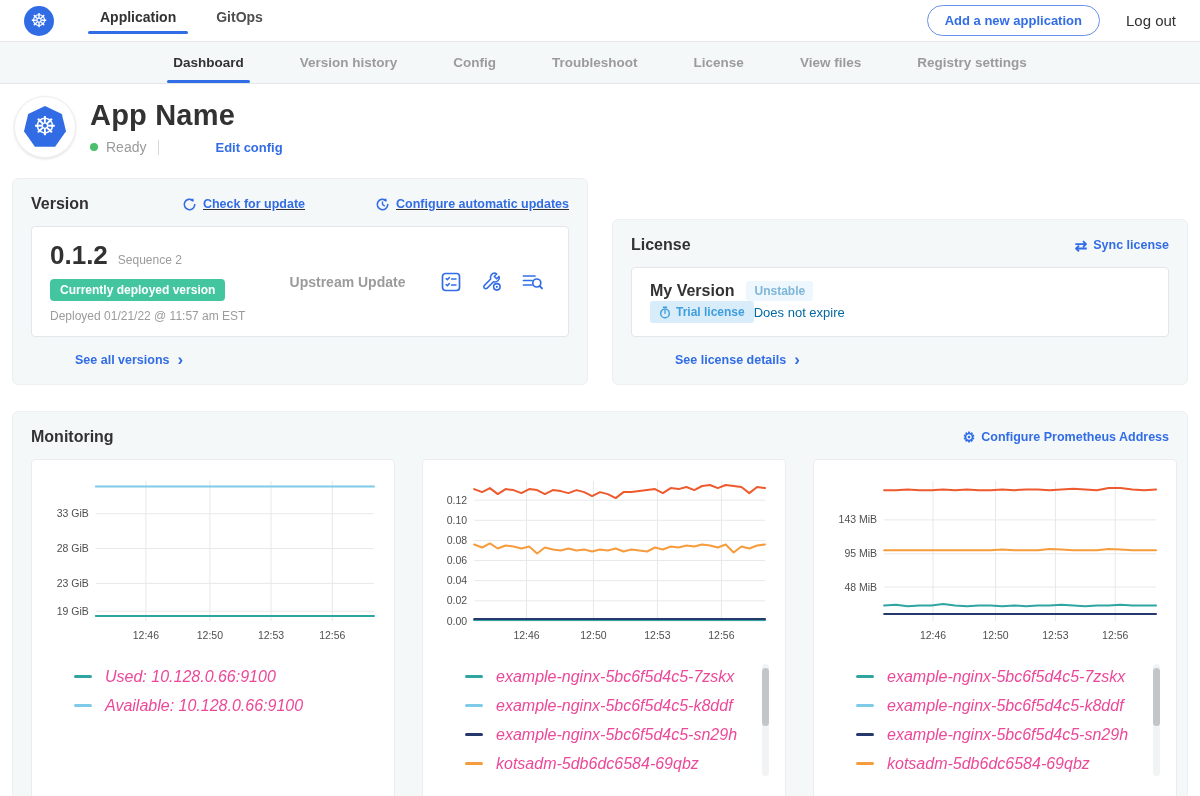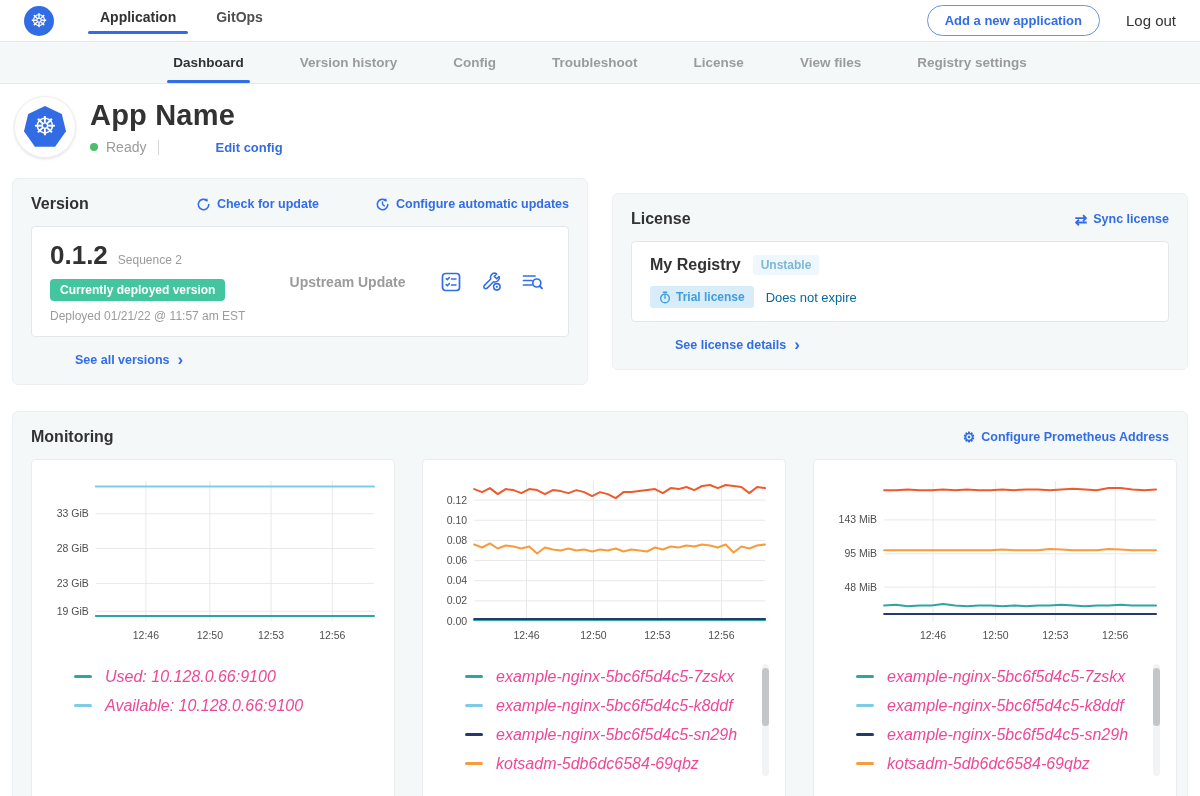--- a/index.html
+++ b/index.html
@@ -32,46 +32,46 @@
   .app-name { font-size:29px; font-weight:700; color:#323232; letter-spacing:.2px; }
   .status-row { display:flex; align-items:center; margin-top:7px; gap:8px; }
   .dot { width:8px; height:8px; border-radius:50%; background:#4bbf6b; }
   .status-text { font-size:14px; color:#9b9b9b; }
   .vdiv { width:1px; height:15px; background:#d7d7d7; margin:0 4px; }
   .link { color:#326de6; font-weight:700; font-size:12.5px; cursor:pointer; display:inline-flex; align-items:center; gap:6px;padding-left:44px; }
   .link svg { flex:0 0 auto; }
   .chev { font-size:17px; font-weight:700; line-height:0; margin-left:2px; }
 
   
-  .cards-row { display:flex; gap:24px; margin:16px 12px 0; align-items:center; }
+  .cards-row { display:flex; gap:24px; margin:16px 12px 0; align-items:flex-end; }
   .panel { background:#f5f8f9; border:1px solid #edf0f2; border-radius:6px; padding:16px 18px; }
   .panel-half { flex:1; }
   .panel-head { display:flex; justify-content:space-between; align-items:center; margin-bottom:13px; }
   .panel-title { font-size:16px; font-weight:700; color:#323232; }
-  .head-links { display:flex; gap:12px; }
+  .head-links { display:flex; gap:26px;text-decoration:underline; }
   .inner-card { background:#fff; border:1px solid #e4e7e9; border-radius:4px; padding:13px 18px; }
 
   
   .ver-flex { display:flex; align-items:center; }
   .ver-left { min-width:205px; }
   .ver-line { display:flex; align-items:baseline; gap:10px; }
   .ver-num { font-size:26px; font-weight:700; color:#323232; }
   .ver-seq { font-size:12px; color:#9b9b9b; }
   .dep-badge { display:inline-block; margin:8px 0 8px; background:#43c6a0; color:#fff; font-size:12px; font-weight:700; padding:4px 10px; border-radius:4px; }
   .dep-at { font-size:12px; color:#9b9b9b; }
   .ver-mid { flex:1; text-align:center; font-size:14px; font-weight:700; color:#9b9b9b; }
   .ver-icons { display:flex; gap:18px; align-items:center; padding-right:6px; }
   .ver-icons svg { cursor:pointer; }
   .panel-foot { margin-top:13px; }
 
   
   .cust-row { display:flex; align-items:center; gap:12px; }
   .cust-name { font-size:16px; font-weight:700; color:#323232; }
   .chan-badge { background:#eef7fd; color:#7eb6d8; font-size:12px; font-weight:600; padding:3px 8px; border-radius:3px; }
-  .lic-row2 { display:flex; align-items:center; gap:12px; margin-top:11px; }
+  .lic-row2 { display:flex; align-items:center; gap:0; }
   .trial-badge { background:#d9ecf9; color:#3f9edd; font-size:12px; font-weight:700; padding:4px 9px; border-radius:3px; display:inline-flex; align-items:center; gap:5px; }
   .expiry { font-size:13px; color:#0369a1; }
 
   
   .monitor { margin:26px 12px 0; }
   .charts-row { display:flex; gap:27px; }
   .chart-card { flex:1; background:#fff; border:1px solid #ececec; border-radius:4px; padding:12px 12px 16px; display:flex; flex-direction:column; }
   .legend { position:relative; margin-top:14px; padding-left:30px; height:122px; }
   .legend-row { display:flex; align-items:center; gap:13px; height:29px; }
   .dash { width:18px; height:3px; border-radius:2px; flex:0 0 auto; }
@@ -213,21 +213,21 @@
     <div class="panel-head">
       <div class="panel-title">License</div>
       <span class="link">
           <span class="sync-glyph">⇄</span>
           <span>Sync license</span>
         </span>
     </div>
 
     <div class="inner-card">
       <div class="cust-row">
-        <span class="cust-name">My Registry</span>
+        <span class="cust-name">My Version</span>
         <span class="chan-badge">Unstable</span>
       </div>
       <div class="lic-row2">
         <span class="trial-badge">
           <svg width="12" height="13" viewBox="0 0 12 13">
               <circle cx="6" cy="7.4" r="4.3" fill="none" stroke="#3f9edd" stroke-width="1.4"></circle>
               <line x1="6" y1="7.4" x2="6" y2="4.6" stroke="#3f9edd" stroke-width="1.3" stroke-linecap="round"></line>
               <line x1="4.4" y1="1.2" x2="7.6" y2="1.2" stroke="#3f9edd" stroke-width="1.4" stroke-linecap="round"></line>
               <line x1="6" y1="1.2" x2="6" y2="2.6" stroke="#3f9edd" stroke-width="1.3"></line>
             </svg>

